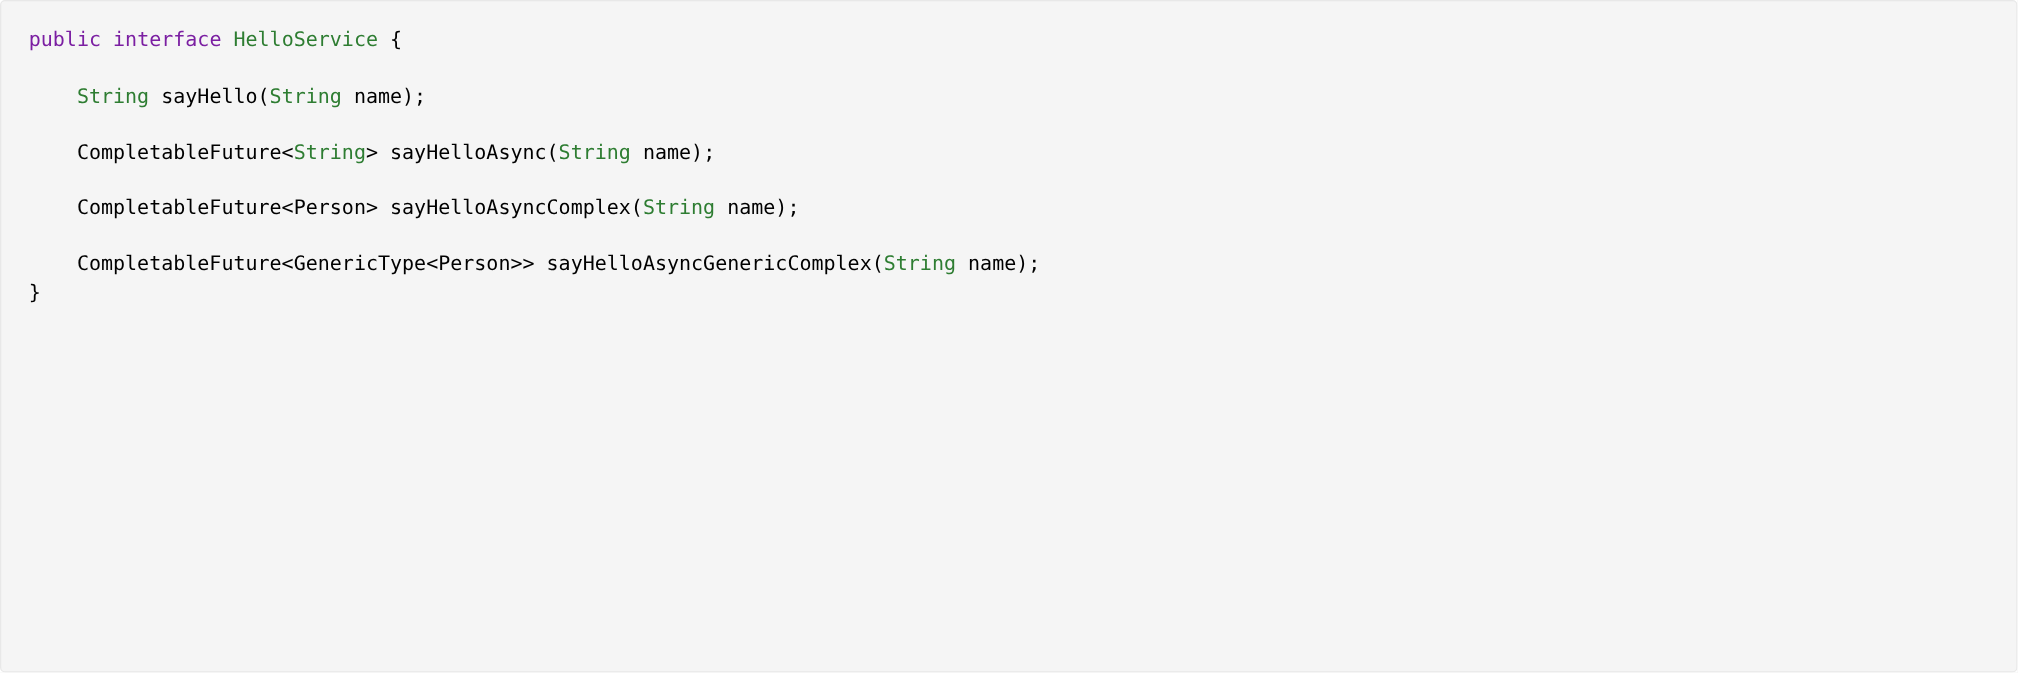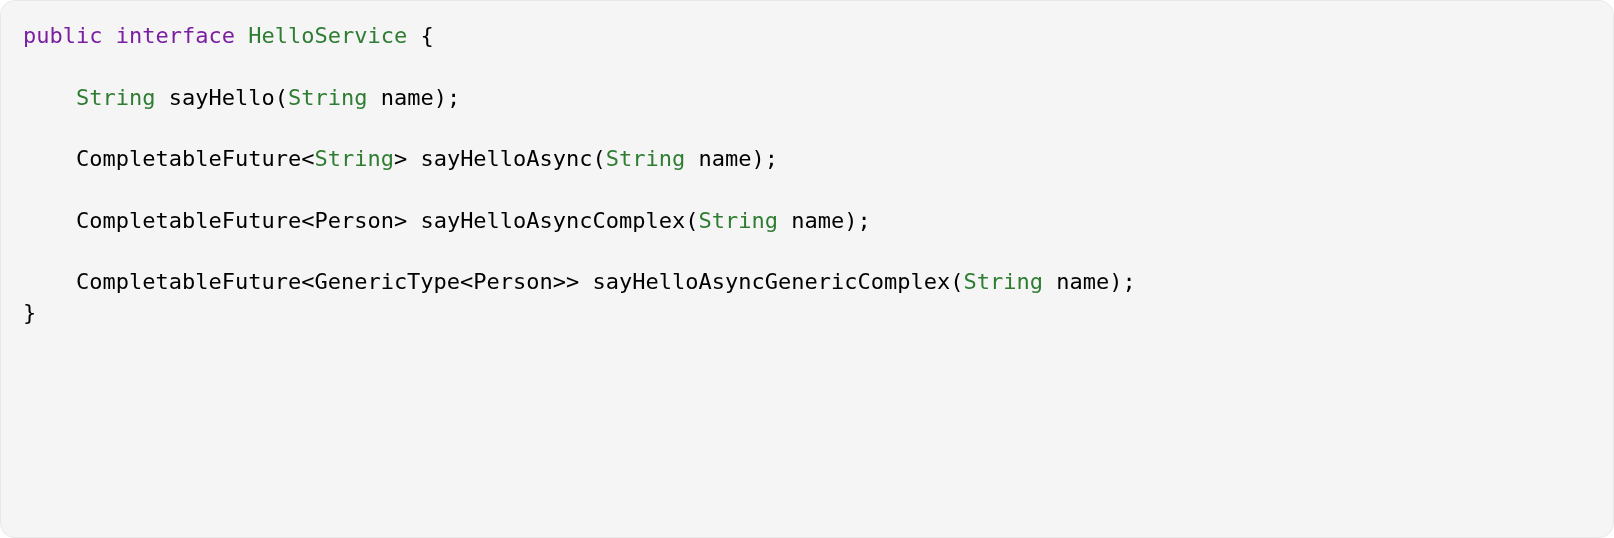--- a/index.html
+++ b/index.html
@@ -8,25 +8,25 @@
       box-sizing: border-box;
     }
     body {
       font-family: "Courier New", Courier, monospace;
       background: #ffffff;
       padding: 0;
     }
     .code-block {
       background: #f5f5f5;
       border: 1px solid #e8e8e8;
-      border-radius: 15px;
+      border-radius: 4px;
       padding: 20px 22px 40px 22px;
       width: 1614px;
       height: 538px;
-      font-size: 22px;
+      font-size: 16px;
       line-height: 1.4;
       white-space: pre;
       color: #000000;
       overflow: hidden;
     }
     .kw-public {
       color: #7b1fa2;
     }
     .kw-interface {
       color: #7b1fa2;

